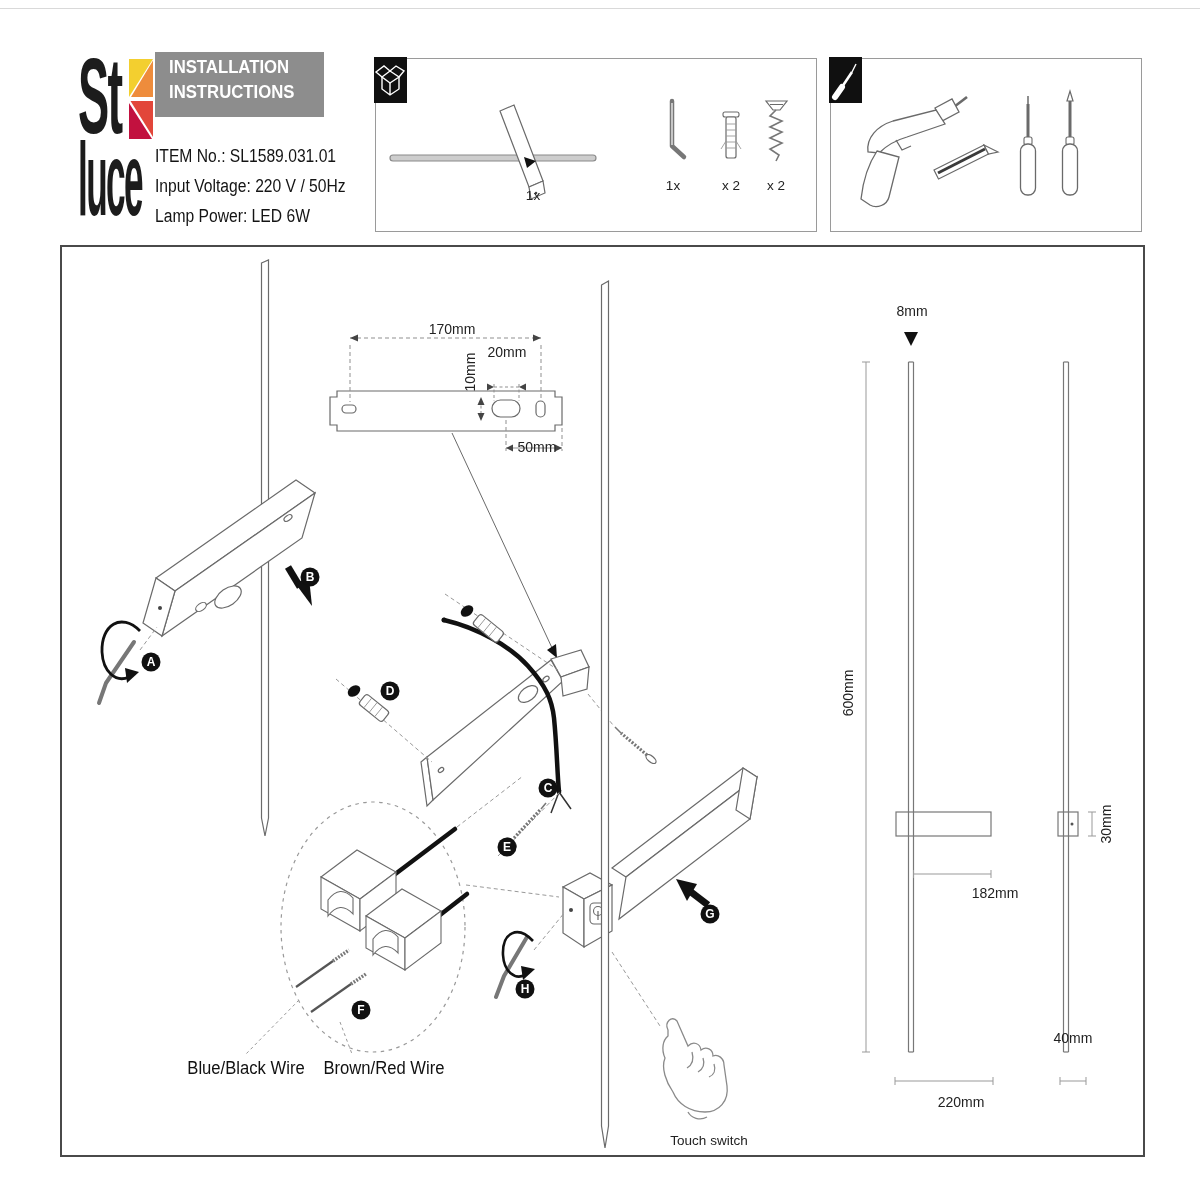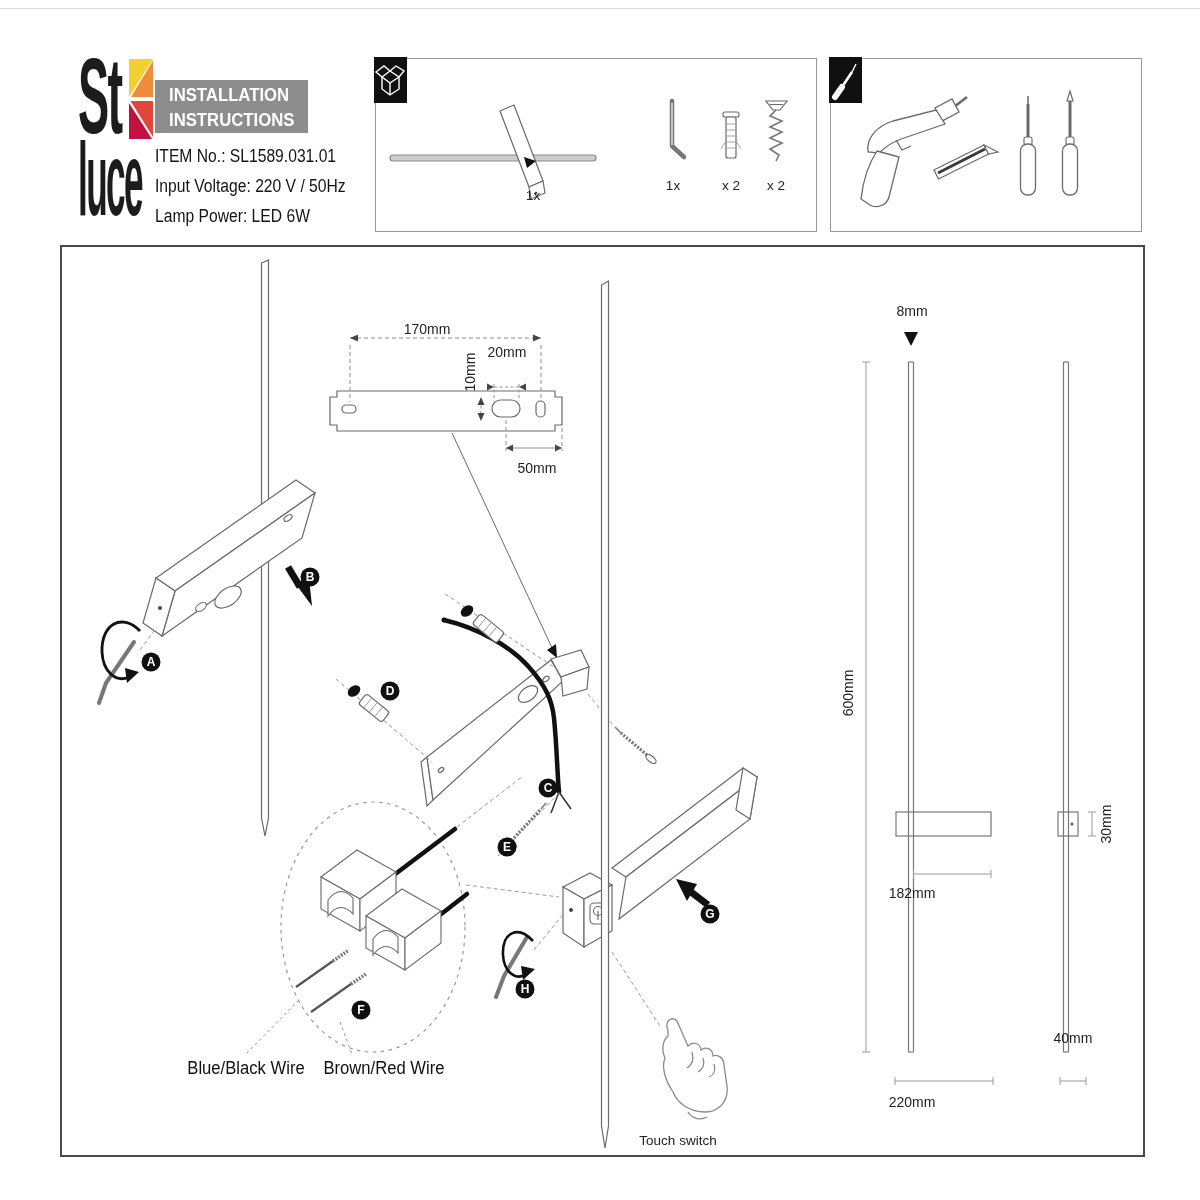--- a/index.html
+++ b/index.html
@@ -5,21 +5,21 @@
   html,body{margin:0;padding:0;}
   body{width:1200px;height:1200px;position:relative;background:#ffffff;
        font-family:"Liberation Sans", sans-serif;color:#1a1a1a;overflow:hidden;}
   .topline{position:absolute;left:0;top:8px;width:1200px;height:1px;background:#d9d9d9;}
   
   .logo-st{position:absolute;left:78px;top:54px;font-size:52px;font-weight:bold;letter-spacing:-2px;
            line-height:40px;transform:scale(0.9,2.08);transform-origin:0 0;color:#1c1c1c;white-space:nowrap;}
   .logo-luce{position:absolute;left:78px;top:140px;font-size:44px;font-weight:bold;letter-spacing:-2px;
            line-height:34px;transform:scale(0.8,2.35);transform-origin:0 0;color:#1c1c1c;white-space:nowrap;}
   .logo-tri{position:absolute;left:129px;top:59px;}
-  .titlebox{position:absolute;left:155px;top:80px;width:153px;height:53px;background:#8d8d8d;}
+  .titlebox{position:absolute;left:155px;top:52px;width:153px;height:65px;background:#8d8d8d;padding-left:16px;}
   .titlebox span{position:absolute;left:14px;color:#fff;font-weight:bold;font-size:19px;
                  transform:scaleX(0.88);transform-origin:0 0;white-space:nowrap;}
   .spec{position:absolute;left:155px;font-size:18px;transform:scaleX(0.87);transform-origin:0 50%;
         white-space:nowrap;color:#141414;}
   
   .panel{position:absolute;border:1.5px solid #9a9a9a;background:#fff;}
   .mainbox{position:absolute;left:60px;top:245px;width:1081px;height:908px;border:2px solid #4a4a4a;background:#fff;}
   
   .qty{position:absolute;font-size:13.5px;color:#222;transform:translate(-50%,-50%);white-space:nowrap;}
   .dim{position:absolute;font-size:14px;color:#222;transform:translate(-50%,-50%);white-space:nowrap;}
@@ -340,26 +340,26 @@
 
 <span class="step" style="left:151px;top:662px">A</span>
 <span class="step" style="left:310px;top:577px">B</span>
 <span class="step" style="left:548px;top:788px">C</span>
 <span class="step" style="left:390px;top:691px">D</span>
 <span class="step" style="left:507px;top:847px">E</span>
 <span class="step" style="left:361px;top:1010px">F</span>
 <span class="step" style="left:710px;top:914px">G</span>
 <span class="step" style="left:525px;top:989px">H</span>
 
-<span class="dim" style="left:427px;top:329px">170mm</span>
+<span class="dim" style="left:452px;top:329px">170mm</span>
 <span class="dim rot" style="left:470px;top:372px">10mm</span>
 <span class="dim" style="left:507px;top:352px">20mm</span>
-<span class="dim" style="left:537px;top:468px">50mm</span>
+<span class="dim" style="left:537px;top:447px">50mm</span>
 <span class="dim" style="left:912px;top:311px">8mm</span>
 <span class="dim rot" style="left:848px;top:693px">600mm</span>
-<span class="dim" style="left:912px;top:893px">182mm</span>
+<span class="dim" style="left:995px;top:893px">182mm</span>
 <span class="dim rot" style="left:1106px;top:824px">30mm</span>
-<span class="dim" style="left:912px;top:1102px">220mm</span>
+<span class="dim" style="left:961px;top:1102px">220mm</span>
 <span class="dim" style="left:1073px;top:1038px">40mm</span>
 
 <span class="wirelbl" style="left:246px;top:1068px">Blue/Black Wire</span>
 <span class="wirelbl" style="left:384px;top:1068px">Brown/Red Wire</span>
-<span class="dim" style="left:678px;top:1140px;font-size:13.5px">Touch switch</span>
+<span class="dim" style="left:709px;top:1140px;font-size:13.5px">Touch switch</span>
 
 </body></html>

